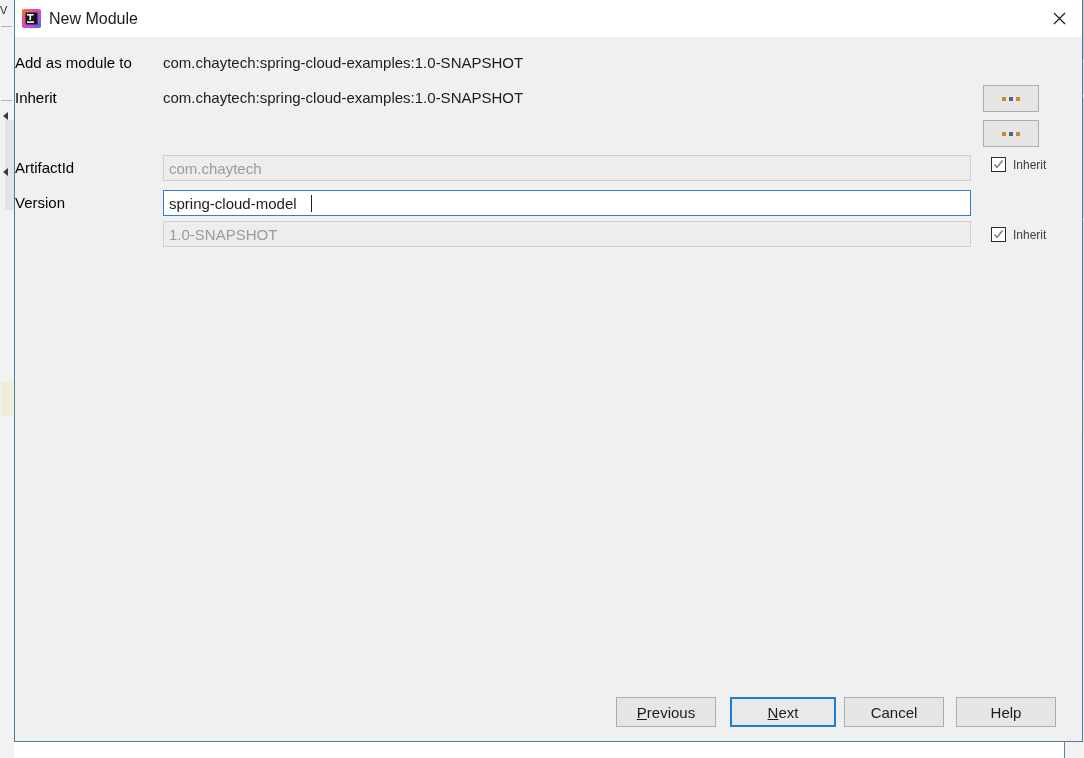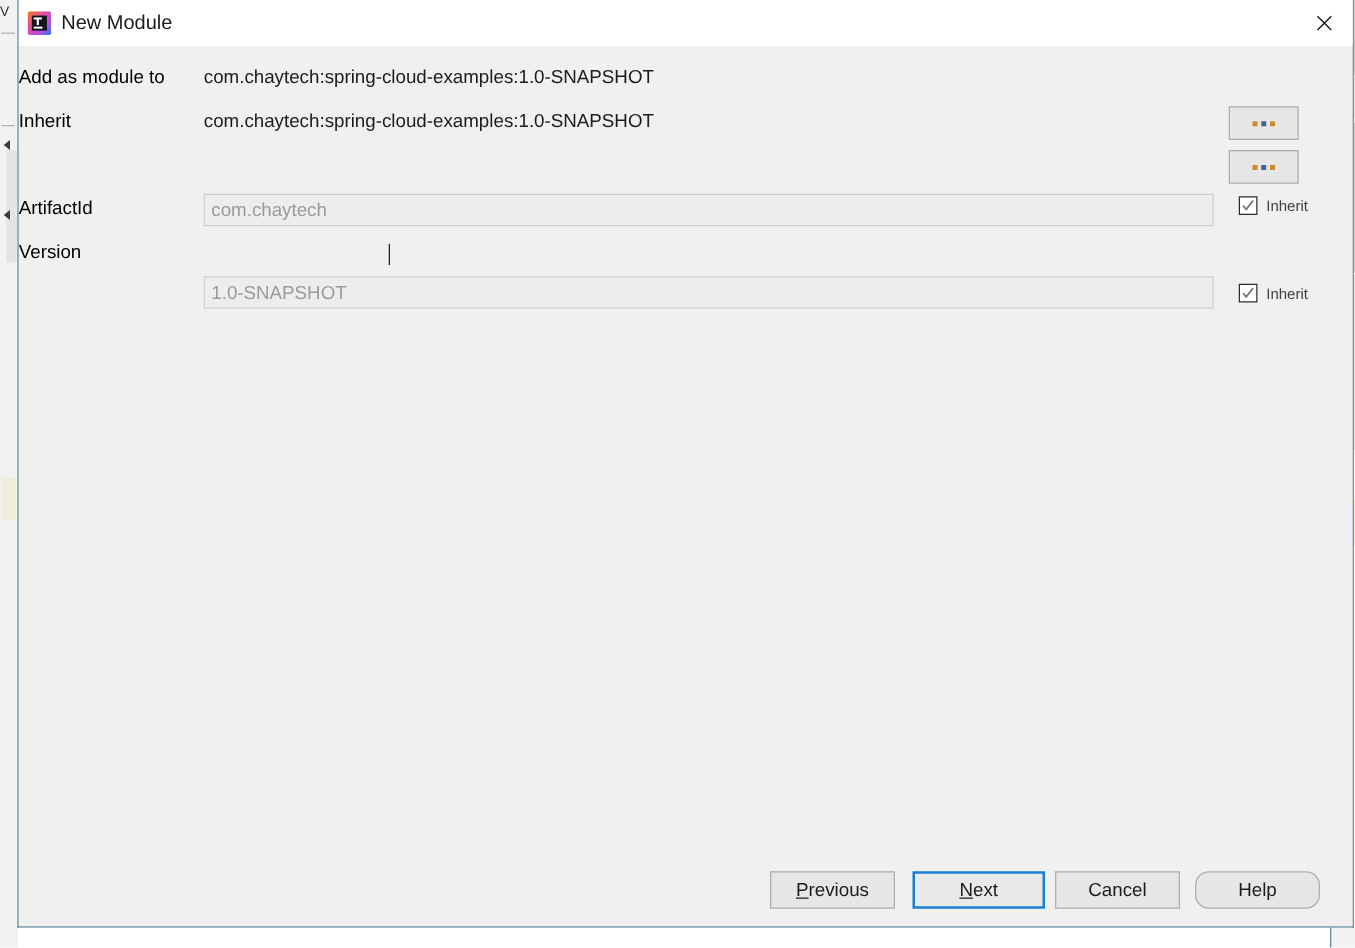--- a/index.html
+++ b/index.html
@@ -387,20 +387,21 @@
         <svg width="11" height="11" viewBox="0 0 11 11">
           <path d="M1.5 5.5 L4 8.5 L9.5 1.5" stroke="#777777" stroke-width="1.4" fill="none"></path>
         </svg>
       </span>
       <span class="inherit-label">Inherit</span>
     </div>
 
     <div class="form-row" style="top:115px;">
       <div class="row-label">ArtifactId</div>
     </div>
+    <input class="row-input active" style="top: 153px;" value="spring-cloud-model">
     <div class="caret" id="artifact-caret" style="top: 158px; left: 295.562px;"></div>
 
     <div class="form-row" style="top:150px;">
       <div class="row-label">Version</div>
     </div>
     <input class="row-input disabled" style="top: 184px;" disabled="" value="1.0-SNAPSHOT">
     <div class="inherit-wrap" style="left:976px; top:190px;">
       <span class="cb-box">
         <svg width="11" height="11" viewBox="0 0 11 11">
           <path d="M1.5 5.5 L4 8.5 L9.5 1.5" stroke="#777777" stroke-width="1.4" fill="none"></path>
@@ -412,17 +413,17 @@
     <div class="btn-bar">
       <button class="dlg-btn" style="left:601px; width:100px;">
         <span class="mnemonic">P</span>
           <span>revious</span>
       </button>
       <button class="dlg-btn focused" style="left:715px; width:106px;">
         <span class="mnemonic">N</span>
           <span>ext</span>
       </button>
       <button class="dlg-btn" style="left:829px; width:100px;">Cancel</button>
-      <button class="dlg-btn" style="left:941px; width:100px;border-radius:11px;">Help</button>
+      <button class="dlg-btn" style="left:941px; width:100px;">Help</button>
     </div>
 
   </div>
 </div>
 
 </body></html>

